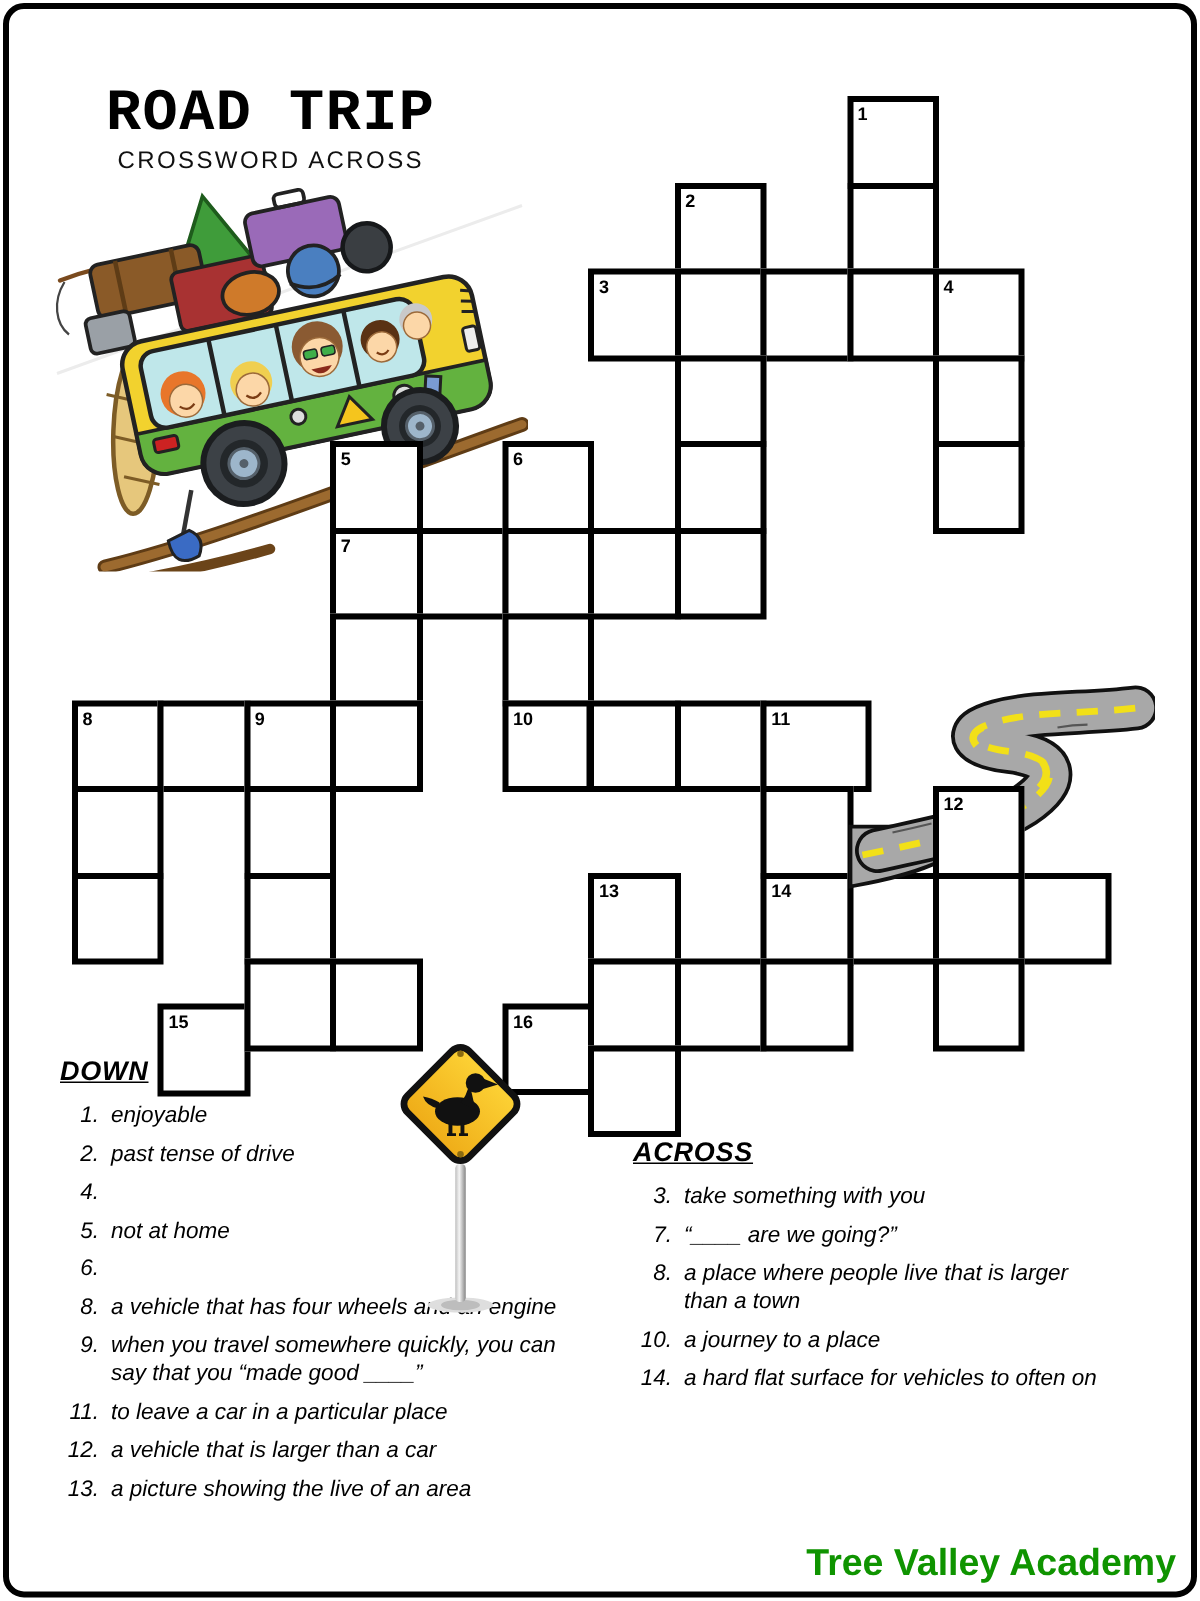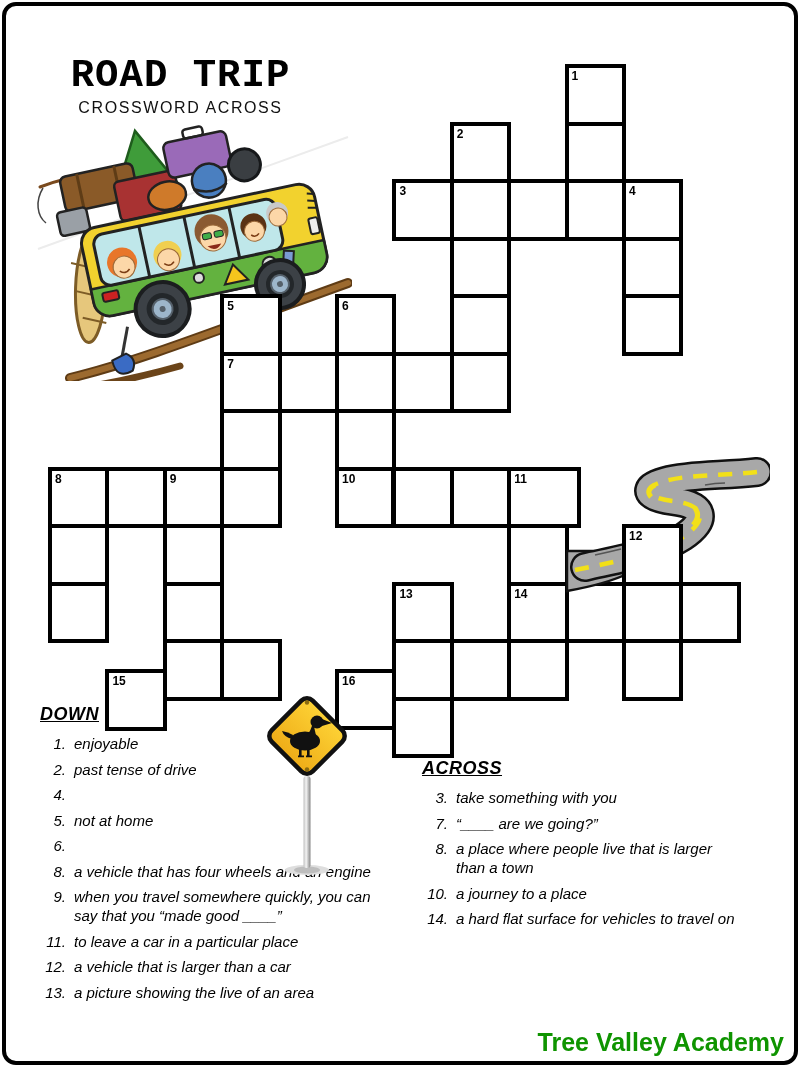--- a/index.html
+++ b/index.html
@@ -302,18 +302,18 @@
         <span class="num">8.</span>
         <span class="txt">a place where people live that is larger
 than a town</span>
       </div>
       <div class="clue">
         <span class="num">10.</span>
         <span class="txt">a journey to a place</span>
       </div>
       <div class="clue">
         <span class="num">14.</span>
-        <span class="txt">a hard flat surface for vehicles to travel on</span>
+        <span class="txt">a hard flat surface for vehicles to often on</span>
       </div>
     </div>
 </div>
 
 <div class="credit" style="color: rgb(15, 148, 0);">Tree Valley Academy</div>
 
 </body></html>

